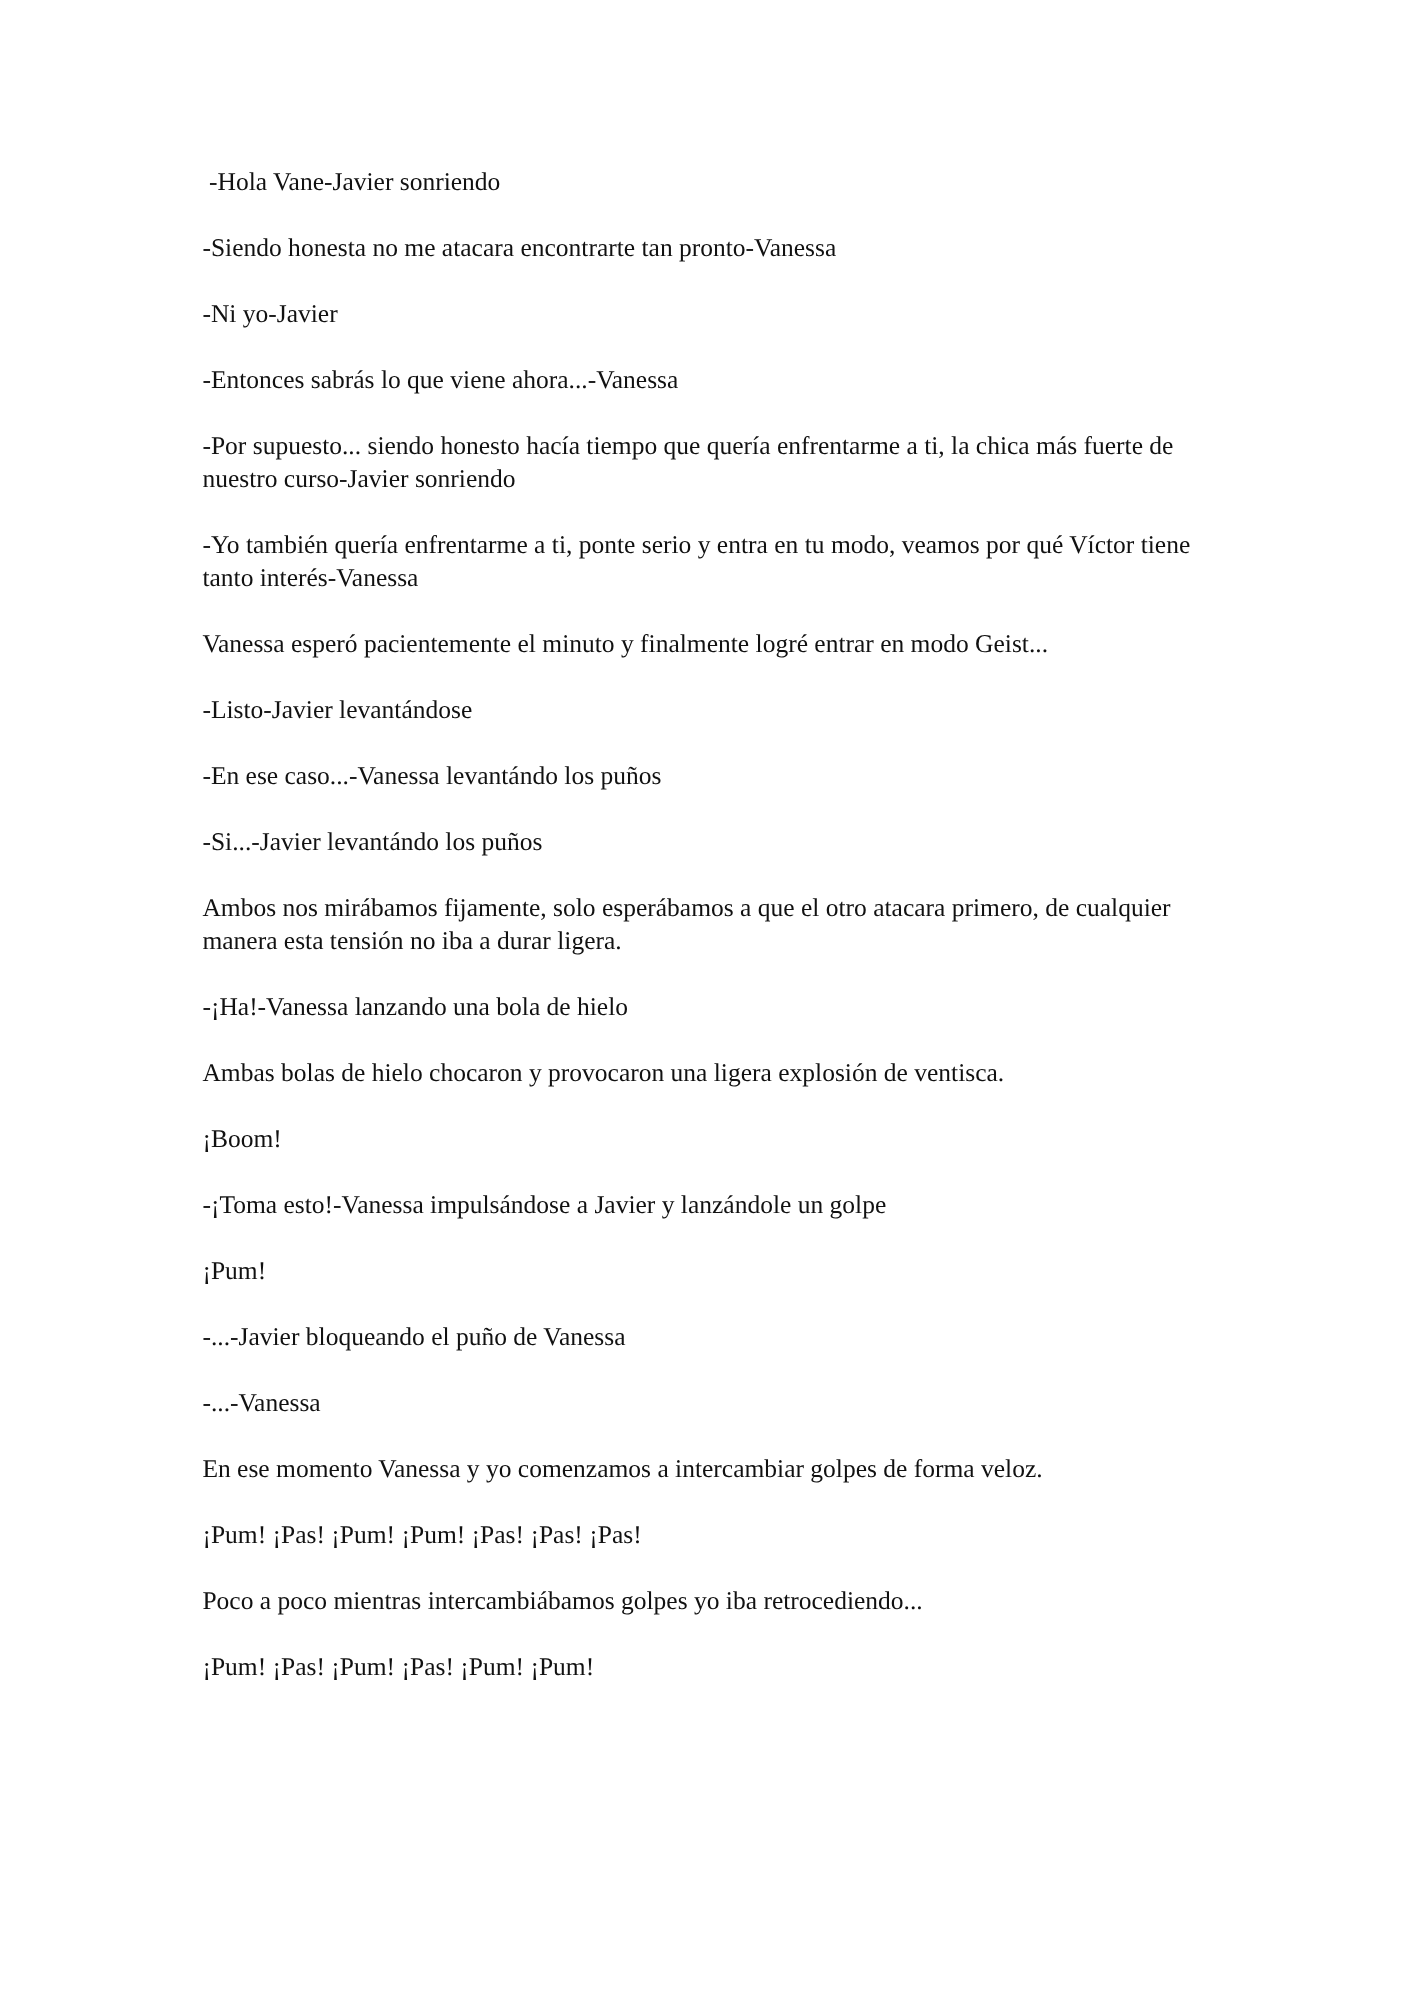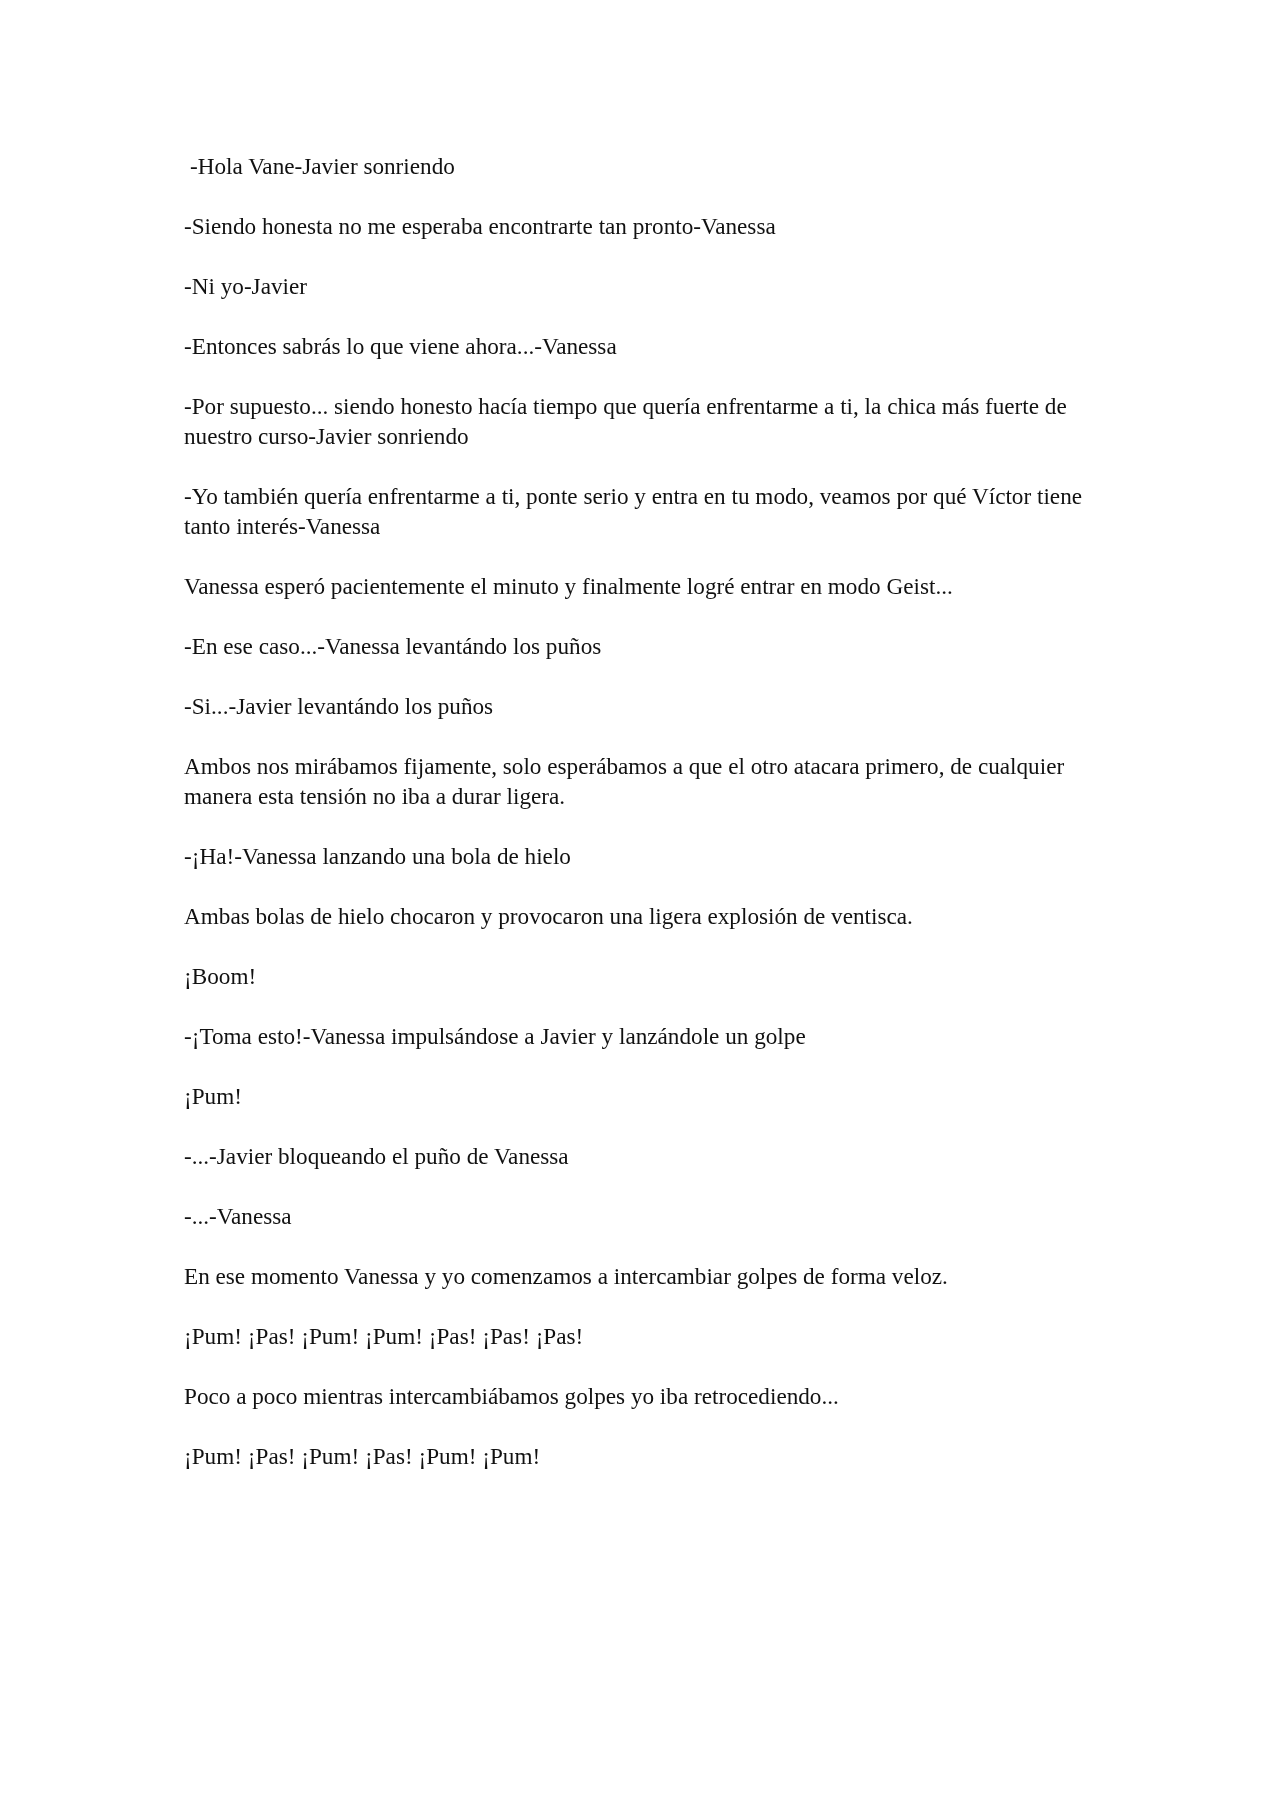--- a/index.html
+++ b/index.html
@@ -38,26 +38,27 @@
     .para.indent-first {
       padding-left: 6px;
     }
   </style>
 </head>
 <body>
 
 <div class="page">
   <div class="text-block">
     <p class="para indent-first">-Hola Vane-Javier sonriendo</p>
-    <p class="para">-Siendo honesta no me esperaba encontrarte tan pronto-Vanessa</p>
+    <p class="para">-Siendo honesta no me atacara encontrarte tan pronto-Vanessa</p>
     <p class="para">-Ni yo-Javier</p>
     <p class="para">-Entonces sabrás lo que viene ahora...-Vanessa</p>
     <p class="para">-Por supuesto... siendo honesto hacía tiempo que quería enfrentarme a ti, la chica más fuerte de nuestro curso-Javier sonriendo</p>
     <p class="para">-Yo también quería enfrentarme a ti, ponte serio y entra en tu modo, veamos por qué Víctor tiene tanto interés-Vanessa</p>
     <p class="para">Vanessa esperó pacientemente el minuto y finalmente logré entrar en modo Geist...</p>
+    <p class="para">-Listo-Javier levantándose</p>
     <p class="para">-En ese caso...-Vanessa levantándo los puños</p>
     <p class="para">-Si...-Javier levantándo los puños</p>
     <p class="para">Ambos nos mirábamos fijamente, solo esperábamos a que el otro atacara primero, de cualquier manera esta tensión no iba a durar ligera.</p>
     <p class="para">-¡Ha!-Vanessa lanzando una bola de hielo</p>
     <p class="para">Ambas bolas de hielo chocaron y provocaron una ligera explosión de ventisca.</p>
     <p class="para">¡Boom!</p>
     <p class="para">-¡Toma esto!-Vanessa impulsándose a Javier y lanzándole un golpe</p>
     <p class="para">¡Pum!</p>
     <p class="para">-...-Javier bloqueando el puño de Vanessa</p>
     <p class="para">-...-Vanessa</p>

